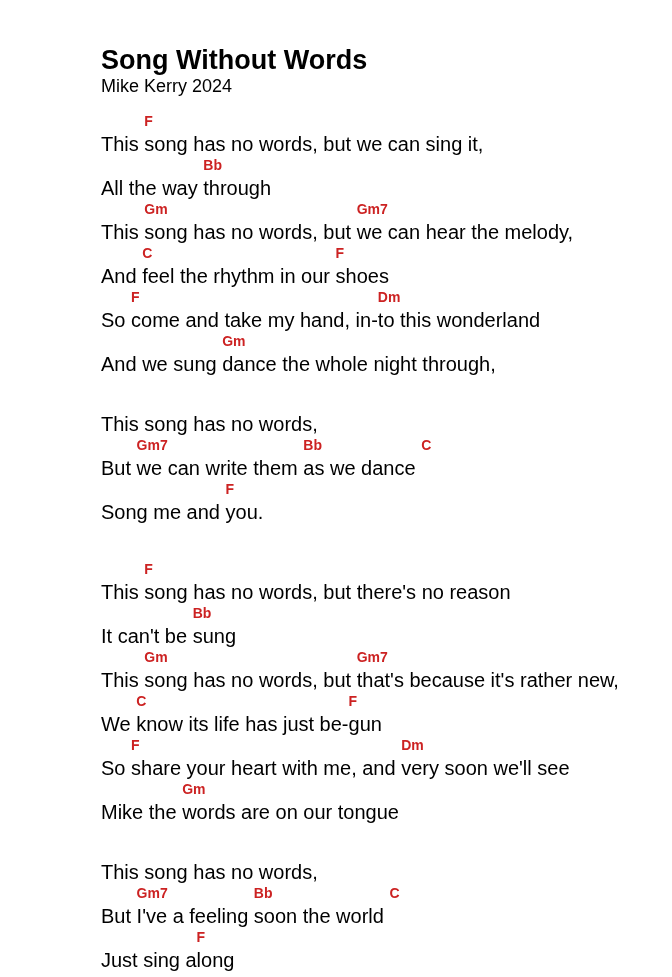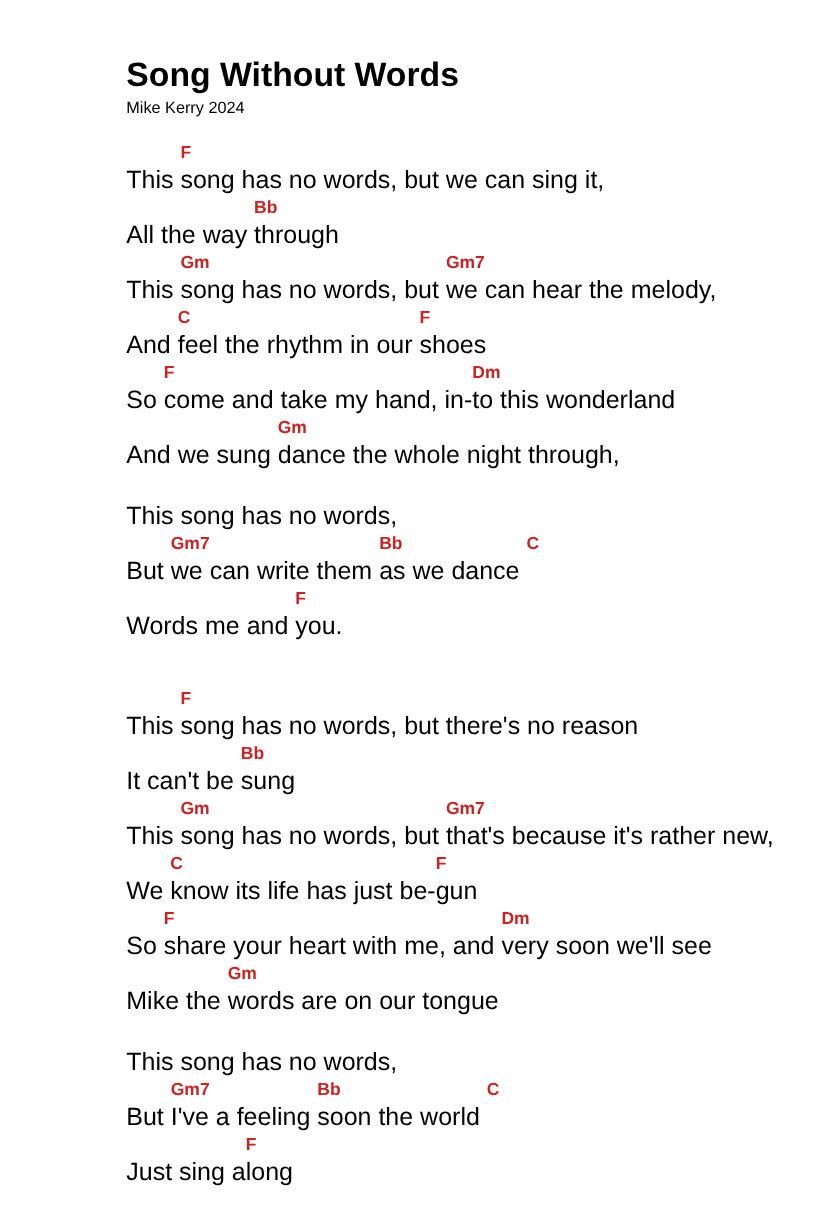--- a/index.html
+++ b/index.html
@@ -20,30 +20,30 @@
   }
   .page-title {
     margin: 0;
     font-size: 27px;
     line-height: 28px;
     font-weight: bold;
     letter-spacing: 0;
   }
   .song-author {
     margin: 4px 0 0 0;
-    font-size: 13px;
+    font-size: 18px;
     line-height: 16px;
     font-weight: normal;
   }
   .song-body {
     margin-top: 18px;
     font-size: 20px;
   }
   .section + .section {
-    margin-top: 25px;
+    margin-top: 36px;
   }
   .section[data-name="section-verse-2"] {
     margin-top: 36px;
   }
   .line {
     position: relative;
     white-space: pre;
     line-height: 24px;
   }
   .line.has-chords {
@@ -73,21 +73,21 @@
         <div class="line has-chords" data-name="lyric-line"><span class="seg" data-name="lyric-segment">This </span><span class="seg" data-name="lyric-segment"><span class="chord" data-name="chord-label" style="color: rgb(204, 34, 34);">F</span>song has no words, but we can sing it,</span></div>
         <div class="line has-chords" data-name="lyric-line"><span class="seg" data-name="lyric-segment">All the way </span><span class="seg" data-name="lyric-segment"><span class="chord" data-name="chord-label" style="color: rgb(204, 34, 34);">Bb</span>through</span></div>
         <div class="line has-chords" data-name="lyric-line"><span class="seg" data-name="lyric-segment">This </span><span class="seg" data-name="lyric-segment"><span class="chord" data-name="chord-label" style="color: rgb(204, 34, 34);">Gm</span>song has no words, but </span><span class="seg" data-name="lyric-segment"><span class="chord" data-name="chord-label" style="color: rgb(204, 34, 34);">Gm7</span>we can hear the melody,</span></div>
         <div class="line has-chords" data-name="lyric-line"><span class="seg" data-name="lyric-segment">And </span><span class="seg" data-name="lyric-segment"><span class="chord" data-name="chord-label" style="color: rgb(204, 34, 34);">C</span>feel the rhythm in our </span><span class="seg" data-name="lyric-segment"><span class="chord" data-name="chord-label" style="color: rgb(204, 34, 34);">F</span>shoes</span></div>
         <div class="line has-chords" data-name="lyric-line"><span class="seg" data-name="lyric-segment">So </span><span class="seg" data-name="lyric-segment"><span class="chord" data-name="chord-label" style="color: rgb(204, 34, 34);">F</span>come and take my hand, in-</span><span class="seg" data-name="lyric-segment"><span class="chord" data-name="chord-label" style="color: rgb(204, 34, 34);">Dm</span>to this wonderland</span></div>
         <div class="line has-chords" data-name="lyric-line"><span class="seg" data-name="lyric-segment">And we sung </span><span class="seg" data-name="lyric-segment"><span class="chord" data-name="chord-label" style="color: rgb(204, 34, 34);">Gm</span>dance the whole night through,</span></div>
       </div>
       <div class="section" data-name="section-chorus-1">
         <div class="line" data-name="lyric-line"><span class="seg" data-name="lyric-segment">This song has no words,</span></div>
         <div class="line has-chords" data-name="lyric-line"><span class="seg" data-name="lyric-segment">But </span><span class="seg" data-name="lyric-segment"><span class="chord" data-name="chord-label" style="color: rgb(204, 34, 34);">Gm7</span>we can write them </span><span class="seg" data-name="lyric-segment"><span class="chord" data-name="chord-label" style="color: rgb(204, 34, 34);">Bb</span>as we dance </span><span class="seg" data-name="lyric-segment"><span class="chord" data-name="chord-label" style="color: rgb(204, 34, 34);">C</span></span></div>
-        <div class="line has-chords" data-name="lyric-line"><span class="seg" data-name="lyric-segment">Words me and </span><span class="seg" data-name="lyric-segment"><span class="chord" data-name="chord-label" style="color: rgb(204, 34, 34);">F</span>you.</span></div>
+        <div class="line has-chords" data-name="lyric-line"><span class="seg" data-name="lyric-segment">Song me and </span><span class="seg" data-name="lyric-segment"><span class="chord" data-name="chord-label" style="color: rgb(204, 34, 34);">F</span>you.</span></div>
       </div>
       <div class="section" data-name="section-verse-2">
         <div class="line has-chords" data-name="lyric-line"><span class="seg" data-name="lyric-segment">This </span><span class="seg" data-name="lyric-segment"><span class="chord" data-name="chord-label" style="color: rgb(204, 34, 34);">F</span>song has no words, but there's no reason</span></div>
         <div class="line has-chords" data-name="lyric-line"><span class="seg" data-name="lyric-segment">It can't be </span><span class="seg" data-name="lyric-segment"><span class="chord" data-name="chord-label" style="color: rgb(204, 34, 34);">Bb</span>sung</span></div>
         <div class="line has-chords" data-name="lyric-line"><span class="seg" data-name="lyric-segment">This </span><span class="seg" data-name="lyric-segment"><span class="chord" data-name="chord-label" style="color: rgb(204, 34, 34);">Gm</span>song has no words, but </span><span class="seg" data-name="lyric-segment"><span class="chord" data-name="chord-label" style="color: rgb(204, 34, 34);">Gm7</span>that's because it's rather new,</span></div>
         <div class="line has-chords" data-name="lyric-line"><span class="seg" data-name="lyric-segment">We </span><span class="seg" data-name="lyric-segment"><span class="chord" data-name="chord-label" style="color: rgb(204, 34, 34);">C</span>know its life has just be-</span><span class="seg" data-name="lyric-segment"><span class="chord" data-name="chord-label" style="color: rgb(204, 34, 34);">F</span>gun</span></div>
         <div class="line has-chords" data-name="lyric-line"><span class="seg" data-name="lyric-segment">So </span><span class="seg" data-name="lyric-segment"><span class="chord" data-name="chord-label" style="color: rgb(204, 34, 34);">F</span>share your heart with me, and </span><span class="seg" data-name="lyric-segment"><span class="chord" data-name="chord-label" style="color: rgb(204, 34, 34);">Dm</span>very soon we'll see</span></div>
         <div class="line has-chords" data-name="lyric-line"><span class="seg" data-name="lyric-segment">Mike the </span><span class="seg" data-name="lyric-segment"><span class="chord" data-name="chord-label" style="color: rgb(204, 34, 34);">Gm</span>words are on our tongue</span></div>
       </div>
       <div class="section" data-name="section-chorus-2">

